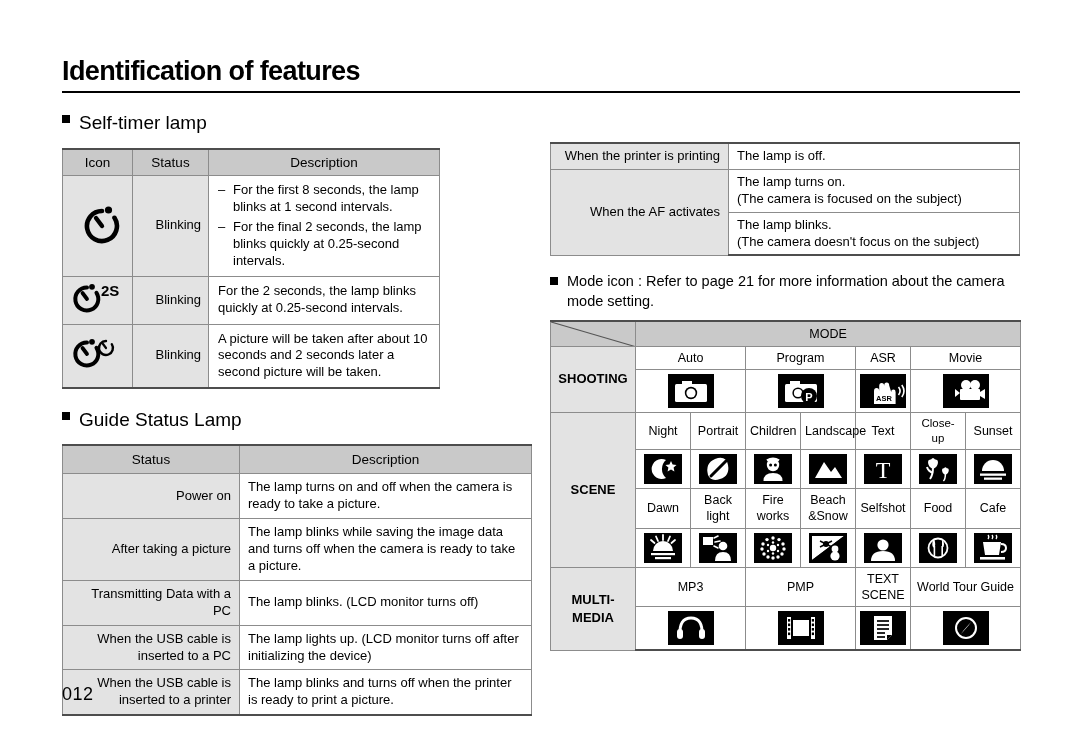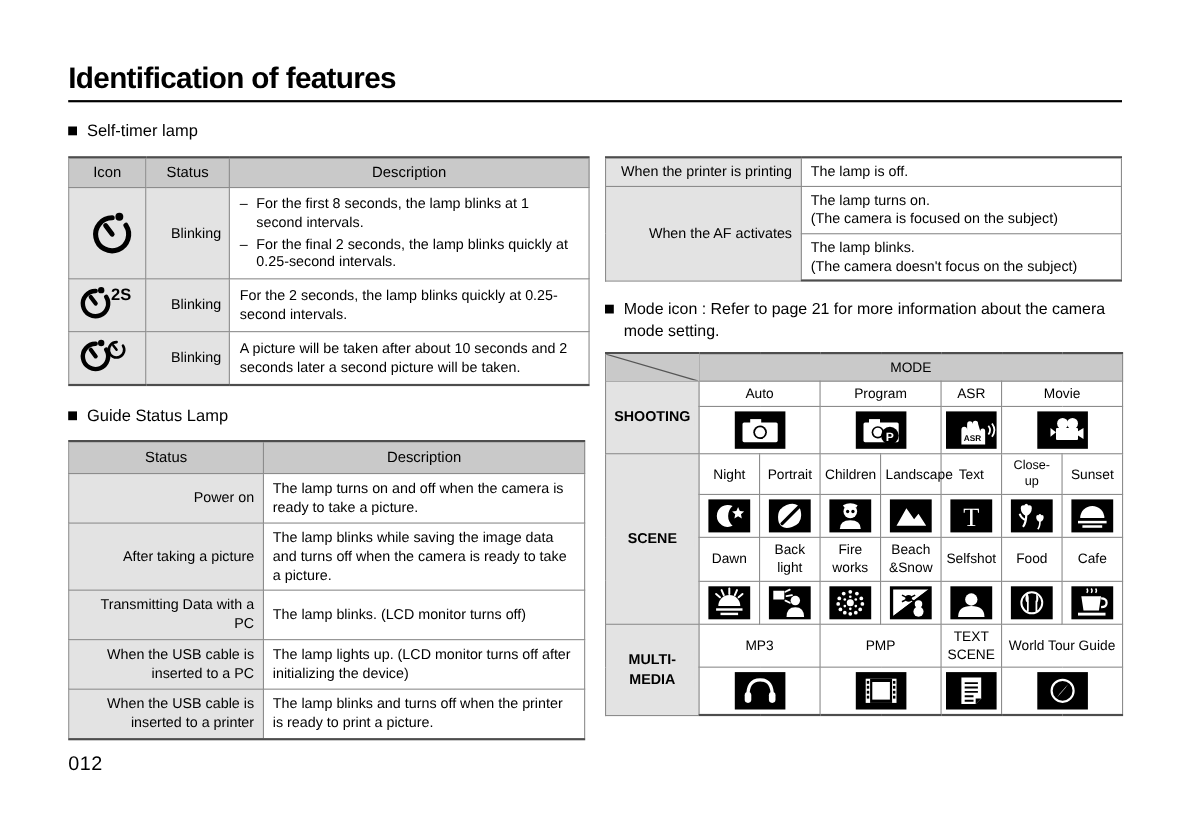--- a/index.html
+++ b/index.html
@@ -15,21 +15,21 @@
 
   
   .title-wrap { position: absolute; left: 62px; top: 58px; width: 958px; }
   .page-title {
     font-size: 27px; font-weight: bold; letter-spacing: -0.6px;
     line-height: 1.0; margin: 0 0 6px 0;
   }
   .title-rule { height: 2px; background: #000; width: 958px; }
 
   
-  .bullet-head { display: flex; align-items: flex-start; font-size: 15px; }
+  .bullet-head { display: flex; align-items: flex-start; font-size: 19px; }
   .bullet-sq {
     width: 8px; height: 8px; background: #000; margin-top: 5px;
     margin-right: 9px; flex: 0 0 auto;
   }
   .bullet-text { line-height: 1.35; }
 
   
   table.mt {
     border-collapse: collapse;
     table-layout: fixed;
@@ -44,21 +44,21 @@
   }
   .hdr { background: #c9c9c9; font-weight: bold; text-align: center; font-size: 13.5px; }
   .lgray { background: #e3e3e3; }
   .ctr { text-align: right; }
   .bold { font-weight: bold; }
   .outer-top { border-top: 2px solid #4d4d4d !important; }
   .outer-bot { border-bottom: 2px solid #4d4d4d !important; }
 
   
   .left-col { position: absolute; left: 62px; top: 110px; width: 470px; }
-  #self-timer-table { width: 474px; margin-top: 12px; }
+  #self-timer-table { width: 378px; margin-top: 12px; }
   #self-timer-table .desc { padding: 6px 9px; }
   .dash-row { display: flex; }
   .dash-mark { width: 15px; flex: 0 0 auto; }
   .dash-body { flex: 1 1 auto; }
 
   #status-lamp-table { width: 470px; margin-top: 11px; }
   #status-lamp-table td { padding: 5px 8px; }
 
   .page-number {
     position: absolute; left: 62px; top: 684px;

